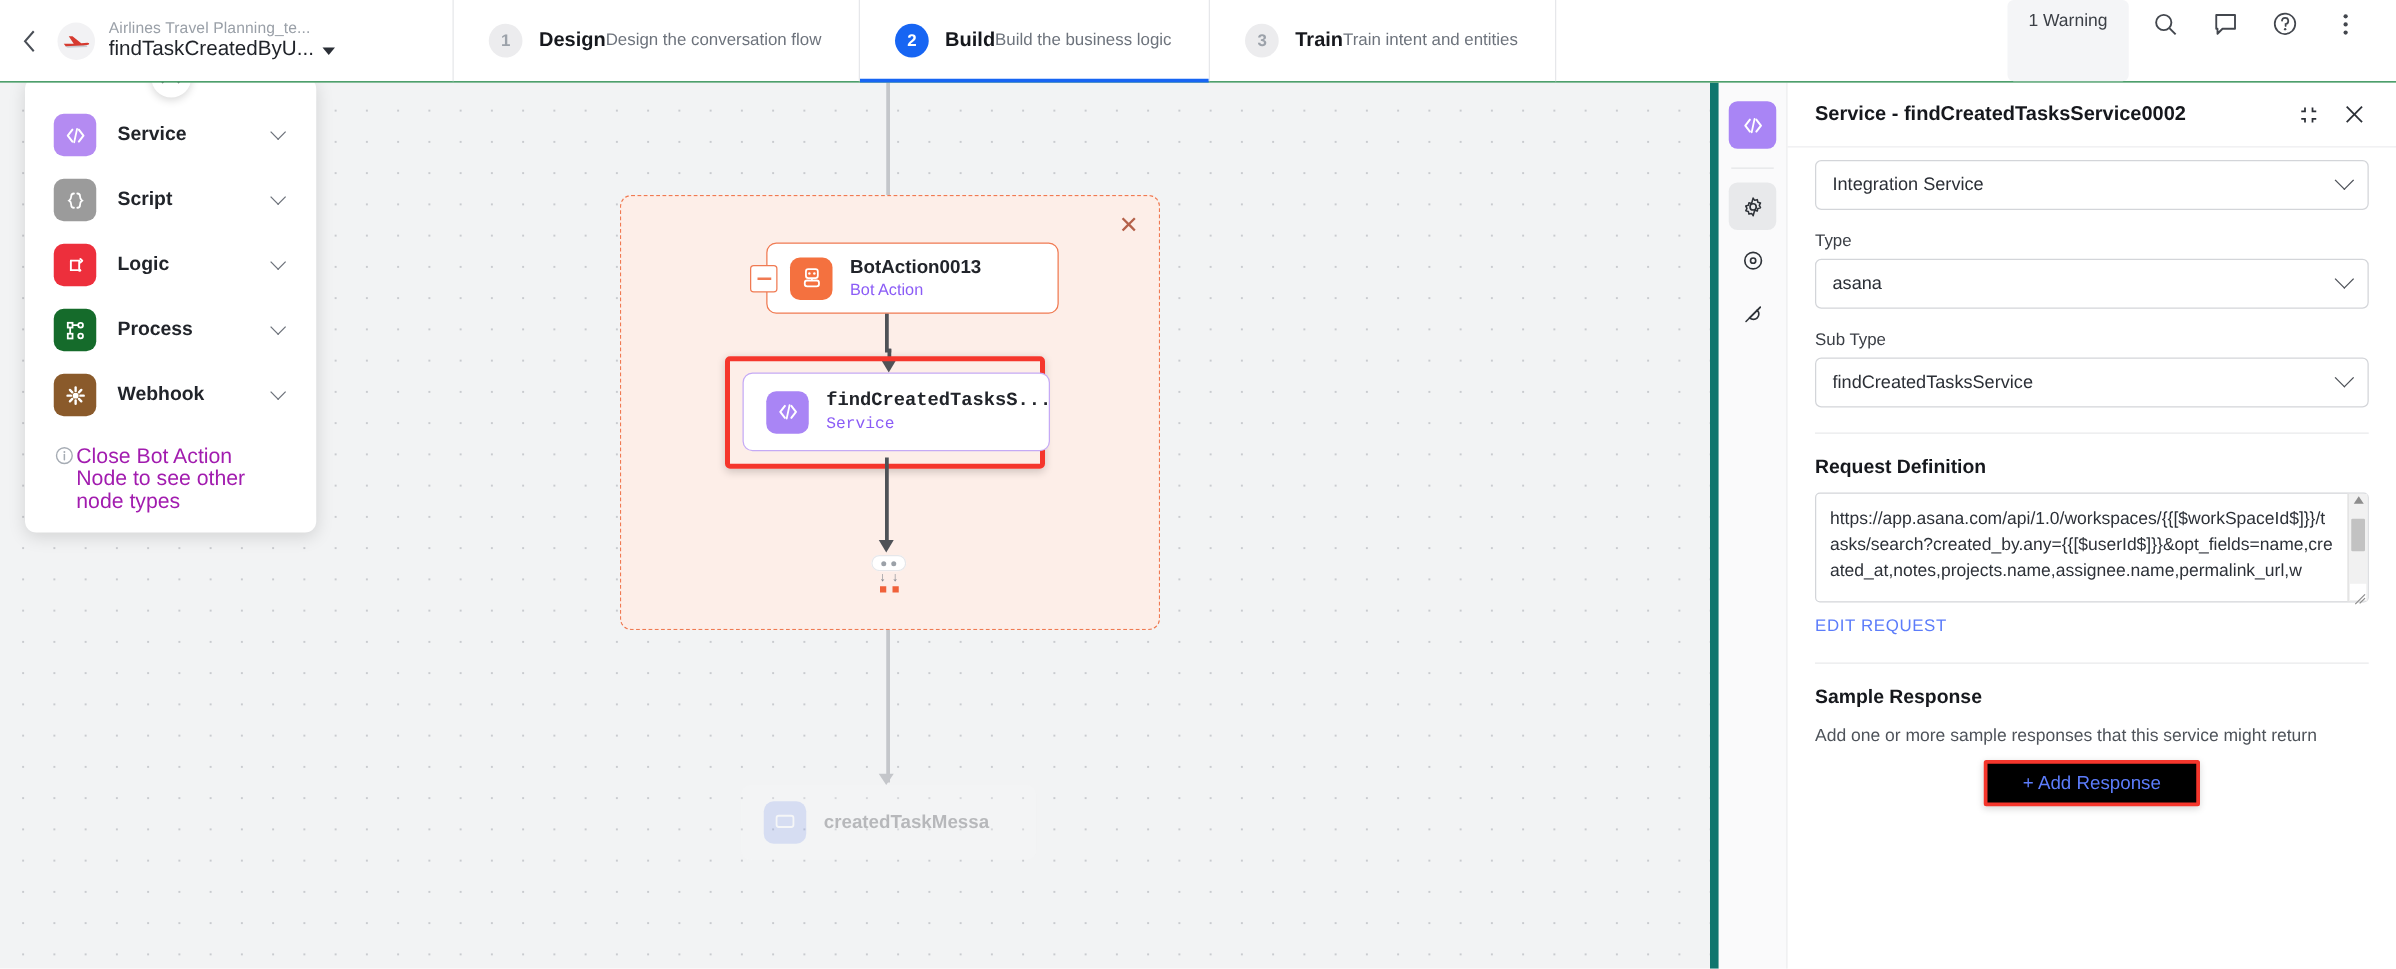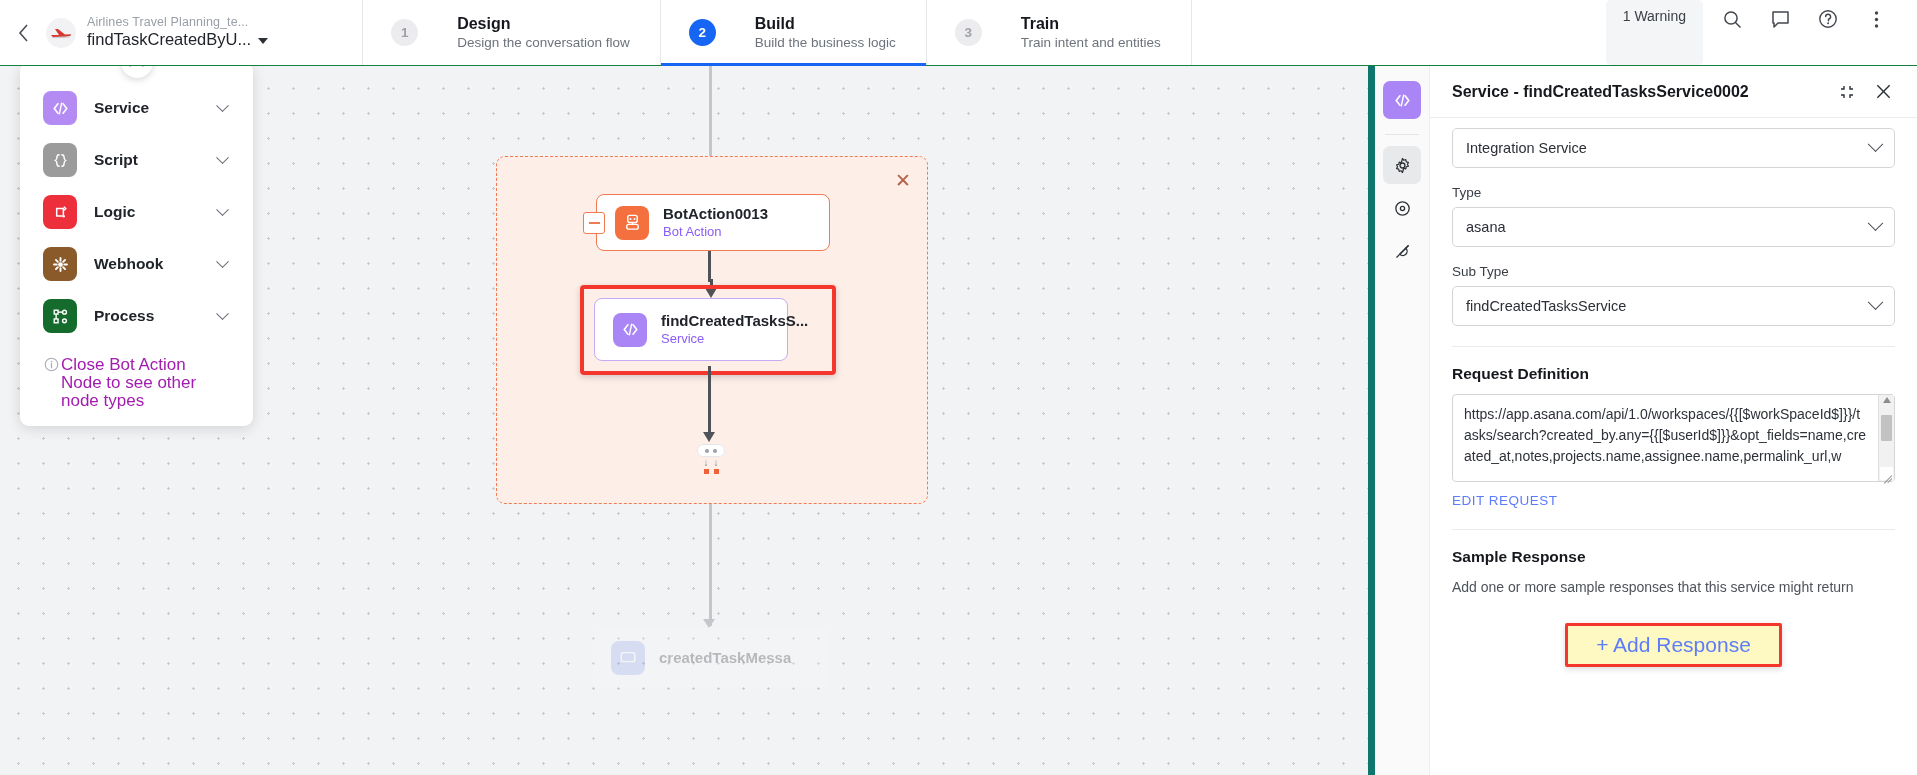--- a/index.html
+++ b/index.html
@@ -41,21 +41,21 @@
     cursor: pointer; position: relative; min-width: 243px;
   }
   .step:last-child { border-right: 1px solid #e6e7ea; }
   .step-num {
     width: 27px; height: 27px; border-radius: 50%;
     background: #ececee; color: #9ca2aa;
     font-size: 13.5px; font-weight: bold;
     display: flex; align-items: center; justify-content: center; flex: none;
   }
   .step.active .step-num { background: #1765f3; color: #fff; }
-  .step-txt { display: flex; flex-direction: column; line-height: 1.25; margin-left: 26px; }
+  .step-txt { display: flex; flex-direction: row; line-height: 1.25; }
   .step-title { font-size: 16px; font-weight: bold; color: #16181d; }
   .step-desc { font-size: 13.5px; color: #6d737c; margin-top: 1px; }
   .step.active::after {
     content: ""; position: absolute; left: 0; right: 0; bottom: -1px; height: 3px; background: #1765f3;
   }
 
   .tb-right { margin-left: auto; display: flex; gap: 10px; padding-right: 22px; }
   .warn-pill {
     background: #f4f5f7; color: #3c4047; font-size: 14px;
     padding: 8px 17px; border-radius: 5px; cursor: pointer; white-space: nowrap;
@@ -101,39 +101,40 @@
   }
   .node-ico {
     width: 34px; height: 34px; border-radius: 8px; flex: none;
     display: flex; align-items: center; justify-content: center; color: #fff;
   }
   .node-txt { display: flex; flex-direction: column; line-height: 1.3; }
   .node-title { font-size: 15px; font-weight: bold; color: #21242a; }
   .node-sub { font-size: 13px; color: #8b5cf6; margin-top: 1px; }
 
   .node-bot {
-    left: 596px; top: 128px; width: 234px; height: 57px;
+    left: 613px; top: 128px; width: 234px; height: 57px;
     border: 1.6px solid #f07a52;
   }
   .node-collapse {
     position: absolute; left: -14px; top: 50%; transform: translateY(-50%);
     width: 22px; height: 22px; background: #fff; border: 1.5px solid #f07a52;
     border-radius: 3px; display: flex; align-items: center; justify-content: center;
     cursor: pointer;
   }
   .node-collapse i { display: block; width: 11px; height: 2px; background: #f07a52; }
 
   .sel-ring {
     position: absolute; left: 580px; top: 219px; width: 256px; height: 90px;
     border: 4px solid #f5362c; border-radius: 4px;
     box-shadow: 0 2px 7px rgba(0,0,0,.18);
   }
   .node-svc {
-    left: 594px; top: 232px; width: 194px; height: 63px;
+    left: 594px; top: 232px; width: 246px; height: 63px;
     border: 1.4px solid #c5aaf5;
+    font-family: Liberation Mono, monospace;
   }
 
   
   .conn { position: absolute; left: 697px; top: 378px; width: 28px; }
   .conn-pill {
     width: 28px; height: 13px; background: #fff; border-radius: 7px;
     display: flex; align-items: center; justify-content: center; gap: 4px;
     box-shadow: 0 0 0 1px #e6e7ea inset;
   }
   .conn-pill b { width: 4px; height: 4px; border-radius: 50%; background: #9ba1a8; display: block; }
@@ -221,23 +222,22 @@
   .resize-grip i { display:block; height:1px; background:#8c8c8c; transform-origin:right; }
 
   .linkbtn {
     margin-top: 11px; font-size: 13.5px; color: #5c7cfa; letter-spacing: .5px;
     cursor: pointer; display: inline-block;
   }
   .helptext { font-size: 14px; color: #4e535a; line-height: 20px; margin-bottom: 10px; }
   .addwrap { display: flex; justify-content: center; }
   .addbtn {
     border: 3px solid #f5362c; padding: 7px 28px; border-radius: 2px;
-    color: #5c7cfa; font-size: 21px; cursor: pointer; background: #fef9c3;
+    color: #5c7cfa; font-size: 15px; cursor: pointer; background: #000000;
     box-shadow: 0 2px 6px rgba(0,0,0,.15);
-    margin-top: 16px;
   }
 
   
   .palette {
     position: absolute; left: 20px; top: 62px; width: 233px;
     background: #fff; border-radius: 9px; box-shadow: 0 3px 14px rgba(0,0,0,.13);
     padding: 20px 0 16px; z-index: 30;
   }
   .pal-toggle {
     position: absolute; left: 50%; top: -16px; transform: translateX(-50%);
@@ -461,20 +461,35 @@
   <div class="pal-row">
     <div class="pal-ico" style="background:#ed2f3c">
       <svg width="19" height="19" viewBox="0 0 20 20">
         <path d="M6 5.8 H13 V13" fill="none" stroke="#fff" stroke-width="1.6" stroke-linecap="round"></path>
         <path d="M14 4.4 L15.6 5.9 L14 7.4" fill="none" stroke="#fff" stroke-width="1.6" stroke-linecap="round" stroke-linejoin="round"></path>
         <path d="M6 5.8 V13.8 H11.6" fill="none" stroke="#fff" stroke-width="1.6" stroke-linecap="round"></path>
         <circle cx="13.4" cy="13.9" r="1.3" fill="#fff"></circle>
       </svg>
     </div>
     <div class="pal-label">Logic</div>
+    <span class="chev-sm"></span>
+  </div>
+
+  <div class="pal-row">
+    <div class="pal-ico" style="background:#156b2b">
+      <svg width="19" height="19" viewBox="0 0 20 20">
+        <rect x="3.4" y="3.4" width="4" height="4" fill="none" stroke="#fff" stroke-width="1.5"></rect>
+        <circle cx="14.2" cy="5.4" r="2" fill="none" stroke="#fff" stroke-width="1.5"></circle>
+        <rect x="3.4" y="12.6" width="4" height="4" fill="none" stroke="#fff" stroke-width="1.5"></rect>
+        <circle cx="14.2" cy="14.6" r="2" fill="none" stroke="#fff" stroke-width="1.5"></circle>
+        <line x1="5.4" y1="7.4" x2="5.4" y2="12.6" stroke="#fff" stroke-width="1.5"></line>
+        <line x1="7.4" y1="5.4" x2="12.2" y2="5.4" stroke="#fff" stroke-width="1.5"></line>
+      </svg>
+    </div>
+    <div class="pal-label">Process</div>
     <span class="chev-sm"></span>
   </div>
 
   <div class="pal-row">
     <div class="pal-ico" style="background:#8a5a2b">
       <svg width="19" height="19" viewBox="0 0 20 20">
         <circle cx="10" cy="10" r="2.5" fill="#fff"></circle>
         <g stroke="#fff" stroke-width="2" stroke-linecap="round">
           <line x1="10" y1="3.2" x2="10" y2="6"></line>
             <line x1="10" y1="14" x2="10" y2="16.8"></line>
@@ -484,35 +499,20 @@
             <line x1="12.8" y1="12.8" x2="14.8" y2="14.8"></line>
           <line x1="14.8" y1="5.2" x2="12.8" y2="7.2"></line>
             <line x1="7.2" y1="12.8" x2="5.2" y2="14.8"></line>
         </g>
       </svg>
     </div>
     <div class="pal-label">Webhook</div>
     <span class="chev-sm"></span>
   </div>
 
-  <div class="pal-row">
-    <div class="pal-ico" style="background:#156b2b">
-      <svg width="19" height="19" viewBox="0 0 20 20">
-        <rect x="3.4" y="3.4" width="4" height="4" fill="none" stroke="#fff" stroke-width="1.5"></rect>
-        <circle cx="14.2" cy="5.4" r="2" fill="none" stroke="#fff" stroke-width="1.5"></circle>
-        <rect x="3.4" y="12.6" width="4" height="4" fill="none" stroke="#fff" stroke-width="1.5"></rect>
-        <circle cx="14.2" cy="14.6" r="2" fill="none" stroke="#fff" stroke-width="1.5"></circle>
-        <line x1="5.4" y1="7.4" x2="5.4" y2="12.6" stroke="#fff" stroke-width="1.5"></line>
-        <line x1="7.4" y1="5.4" x2="12.2" y2="5.4" stroke="#fff" stroke-width="1.5"></line>
-      </svg>
-    </div>
-    <div class="pal-label">Process</div>
-    <span class="chev-sm"></span>
-  </div>
-
   <div class="pal-note">
     <span class="ci">
       <svg width="15" height="15" viewBox="0 0 16 16">
         <circle cx="8" cy="8" r="6.7" fill="none" stroke="#a6acb4" stroke-width="1.2"></circle>
         <circle cx="8" cy="4.9" r="0.85" fill="#a6acb4"></circle>
         <line x1="8" y1="7" x2="8" y2="11.5" stroke="#a6acb4" stroke-width="1.3" stroke-linecap="round"></line>
       </svg>
     </span>
     <span>Close Bot Action Node to see other node types</span>
   </div>

